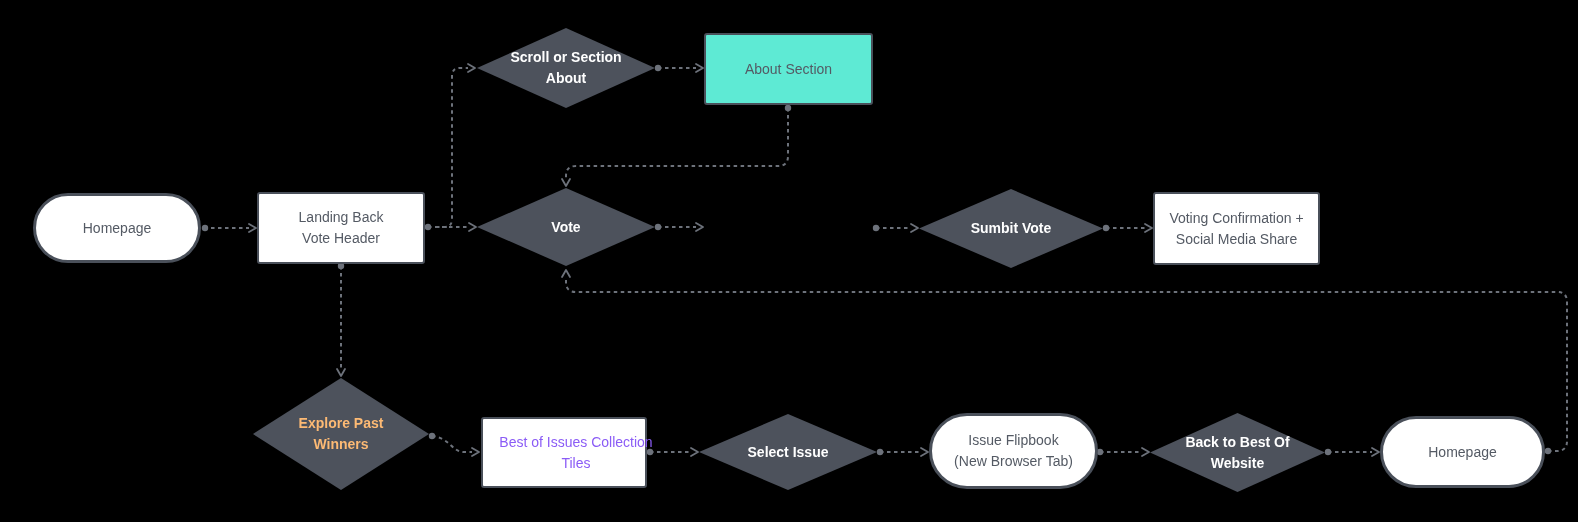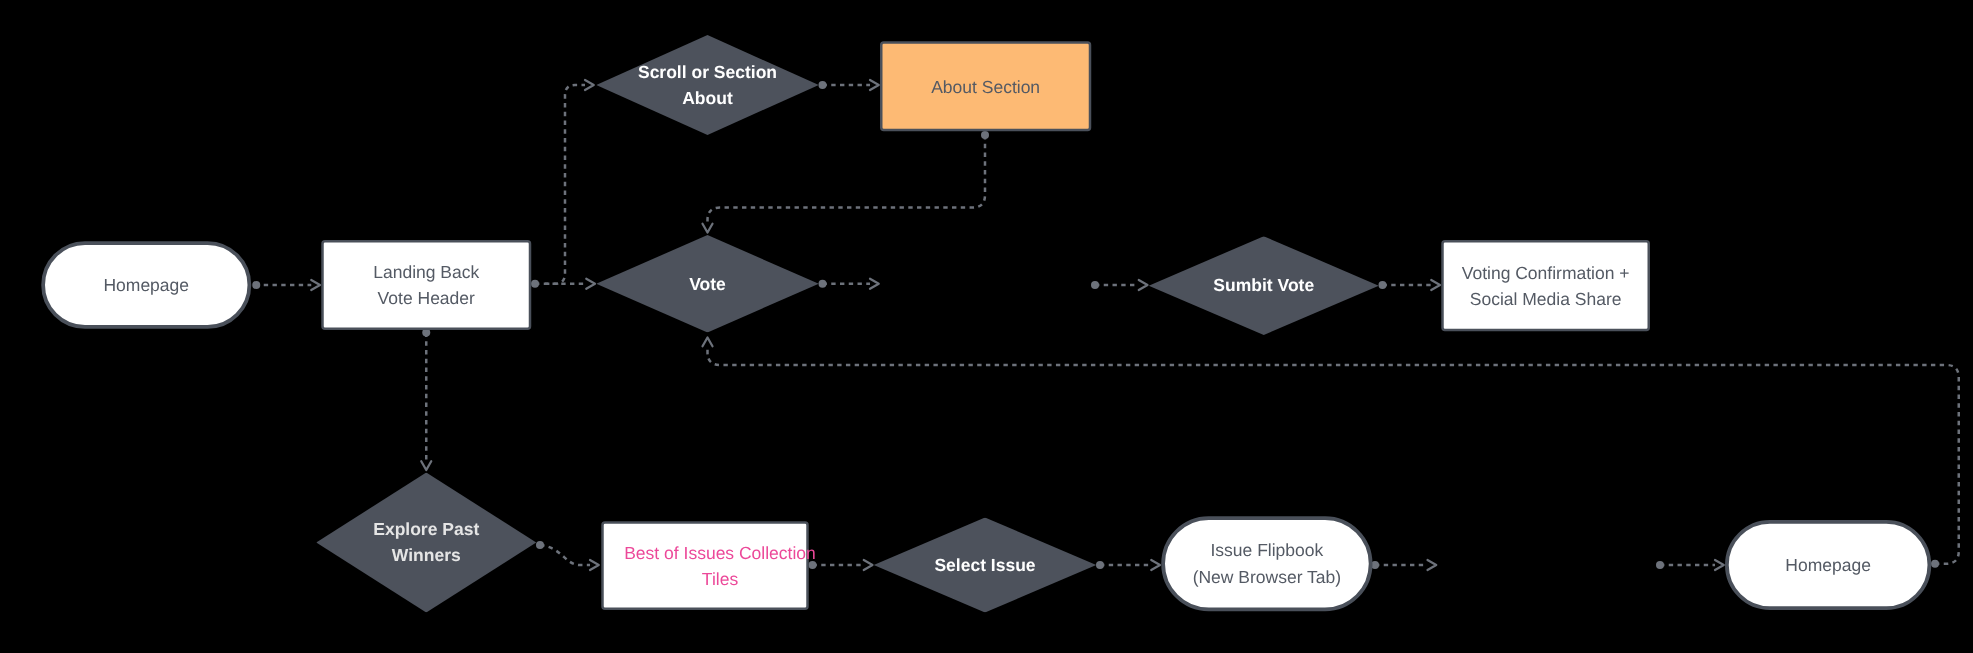--- a/index.html
+++ b/index.html
@@ -100,44 +100,48 @@
       <span class="label-line">Homepage</span>
     </div>
     <div class="node process" style="left: 257px; top: 192px; width: 168px; height: 72px; background: rgb(255, 255, 255); border-color: rgb(74, 80, 90); color: rgb(84, 90, 100);">
       <span class="label-line">Landing Back</span>
       <span class="label-line">Vote Header</span>
     </div>
     <div class="node decision" style="left: 477px; top: 28px; width: 178px; height: 80px; background: rgb(77, 82, 92); color: rgb(255, 255, 255);">
       <span class="label-line">Scroll or Section</span>
       <span class="label-line">About</span>
     </div>
-    <div class="node process" style="left: 704px; top: 33px; width: 169px; height: 72px; background: #fdba74; border-color: rgb(74, 80, 90); color: rgb(84, 90, 100);">
+    <div class="node process" style="left: 704px; top: 33px; width: 169px; height: 72px; background: #5eead4; border-color: rgb(74, 80, 90); color: rgb(84, 90, 100);">
       <span class="label-line">About Section</span>
     </div>
     <div class="node decision" style="left: 477px; top: 188px; width: 178px; height: 78px; background: rgb(77, 82, 92); color: rgb(255, 255, 255);">
       <span class="label-line">Vote</span>
     </div>
     <div class="node decision" style="left: 919px; top: 189px; width: 184px; height: 79px; background: rgb(77, 82, 92); color: rgb(255, 255, 255);">
       <span class="label-line">Sumbit Vote</span>
     </div>
     <div class="node process" style="left: 1153px; top: 192px; width: 167px; height: 73px; background: rgb(255, 255, 255); border-color: rgb(74, 80, 90); color: rgb(84, 90, 100);">
       <span class="label-line">Voting Confirmation +</span>
       <span class="label-line">Social Media Share</span>
     </div>
-    <div class="node decision" style="left: 253px; top: 378px; width: 176px; height: 112px; background: rgb(77, 82, 92); color: #e5e5e5;">
+    <div class="node decision" style="left: 253px; top: 378px; width: 176px; height: 112px; background: rgb(77, 82, 92); color: #fdba74;">
       <span class="label-line">Explore Past</span>
       <span class="label-line">Winners</span>
     </div>
-    <div class="node process" style="left: 481px; top: 417px; width: 166px; height: 71px; background: rgb(255, 255, 255); border-color: rgb(74, 80, 90); color: #ec4899; padding-left: 24px;">
+    <div class="node process" style="left: 481px; top: 417px; width: 166px; height: 71px; background: rgb(255, 255, 255); border-color: rgb(74, 80, 90); color: #8b5cf6; padding-left: 24px;">
       <span class="label-line">Best of Issues Collection</span>
       <span class="label-line">Tiles</span>
     </div>
     <div class="node decision" style="left: 699px; top: 414px; width: 178px; height: 76px; background: rgb(77, 82, 92); color: rgb(255, 255, 255);">
       <span class="label-line">Select Issue</span>
     </div>
     <div class="node terminator" style="left: 929px; top: 413px; width: 169px; height: 76px; background: rgb(255, 255, 255); border-color: rgb(74, 80, 90); color: rgb(84, 90, 100); border-radius: 38px;">
       <span class="label-line">Issue Flipbook</span>
       <span class="label-line">(New Browser Tab)</span>
     </div>
+    <div class="node decision" style="left: 1150px; top: 413px; width: 175px; height: 79px; background: rgb(77, 82, 92); color: rgb(255, 255, 255);">
+      <span class="label-line">Back to Best Of</span>
+      <span class="label-line">Website</span>
+    </div>
     <div class="node terminator" style="left: 1380px; top: 416px; width: 165px; height: 72px; background: rgb(255, 255, 255); border-color: rgb(74, 80, 90); color: rgb(84, 90, 100); border-radius: 36px;">
       <span class="label-line">Homepage</span>
     </div>
   </div>
 
 </body></html>

